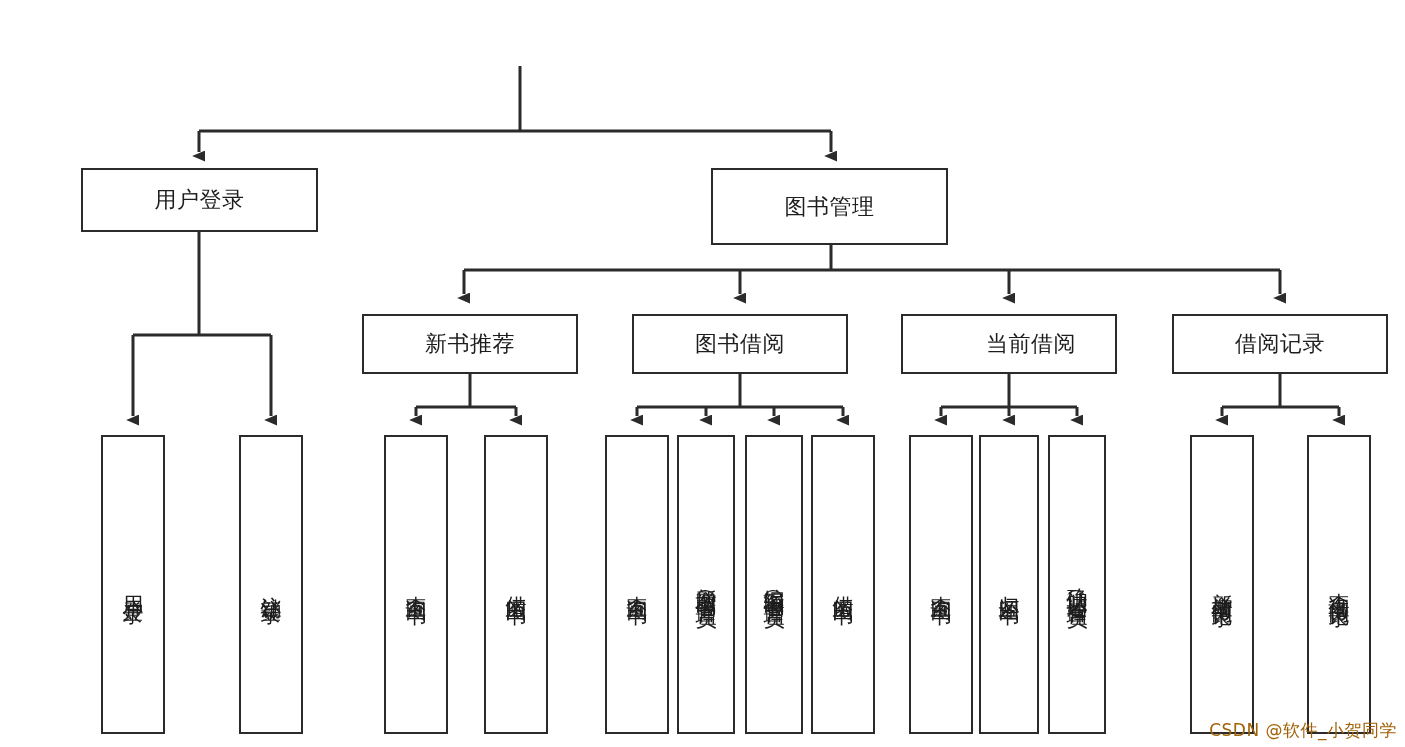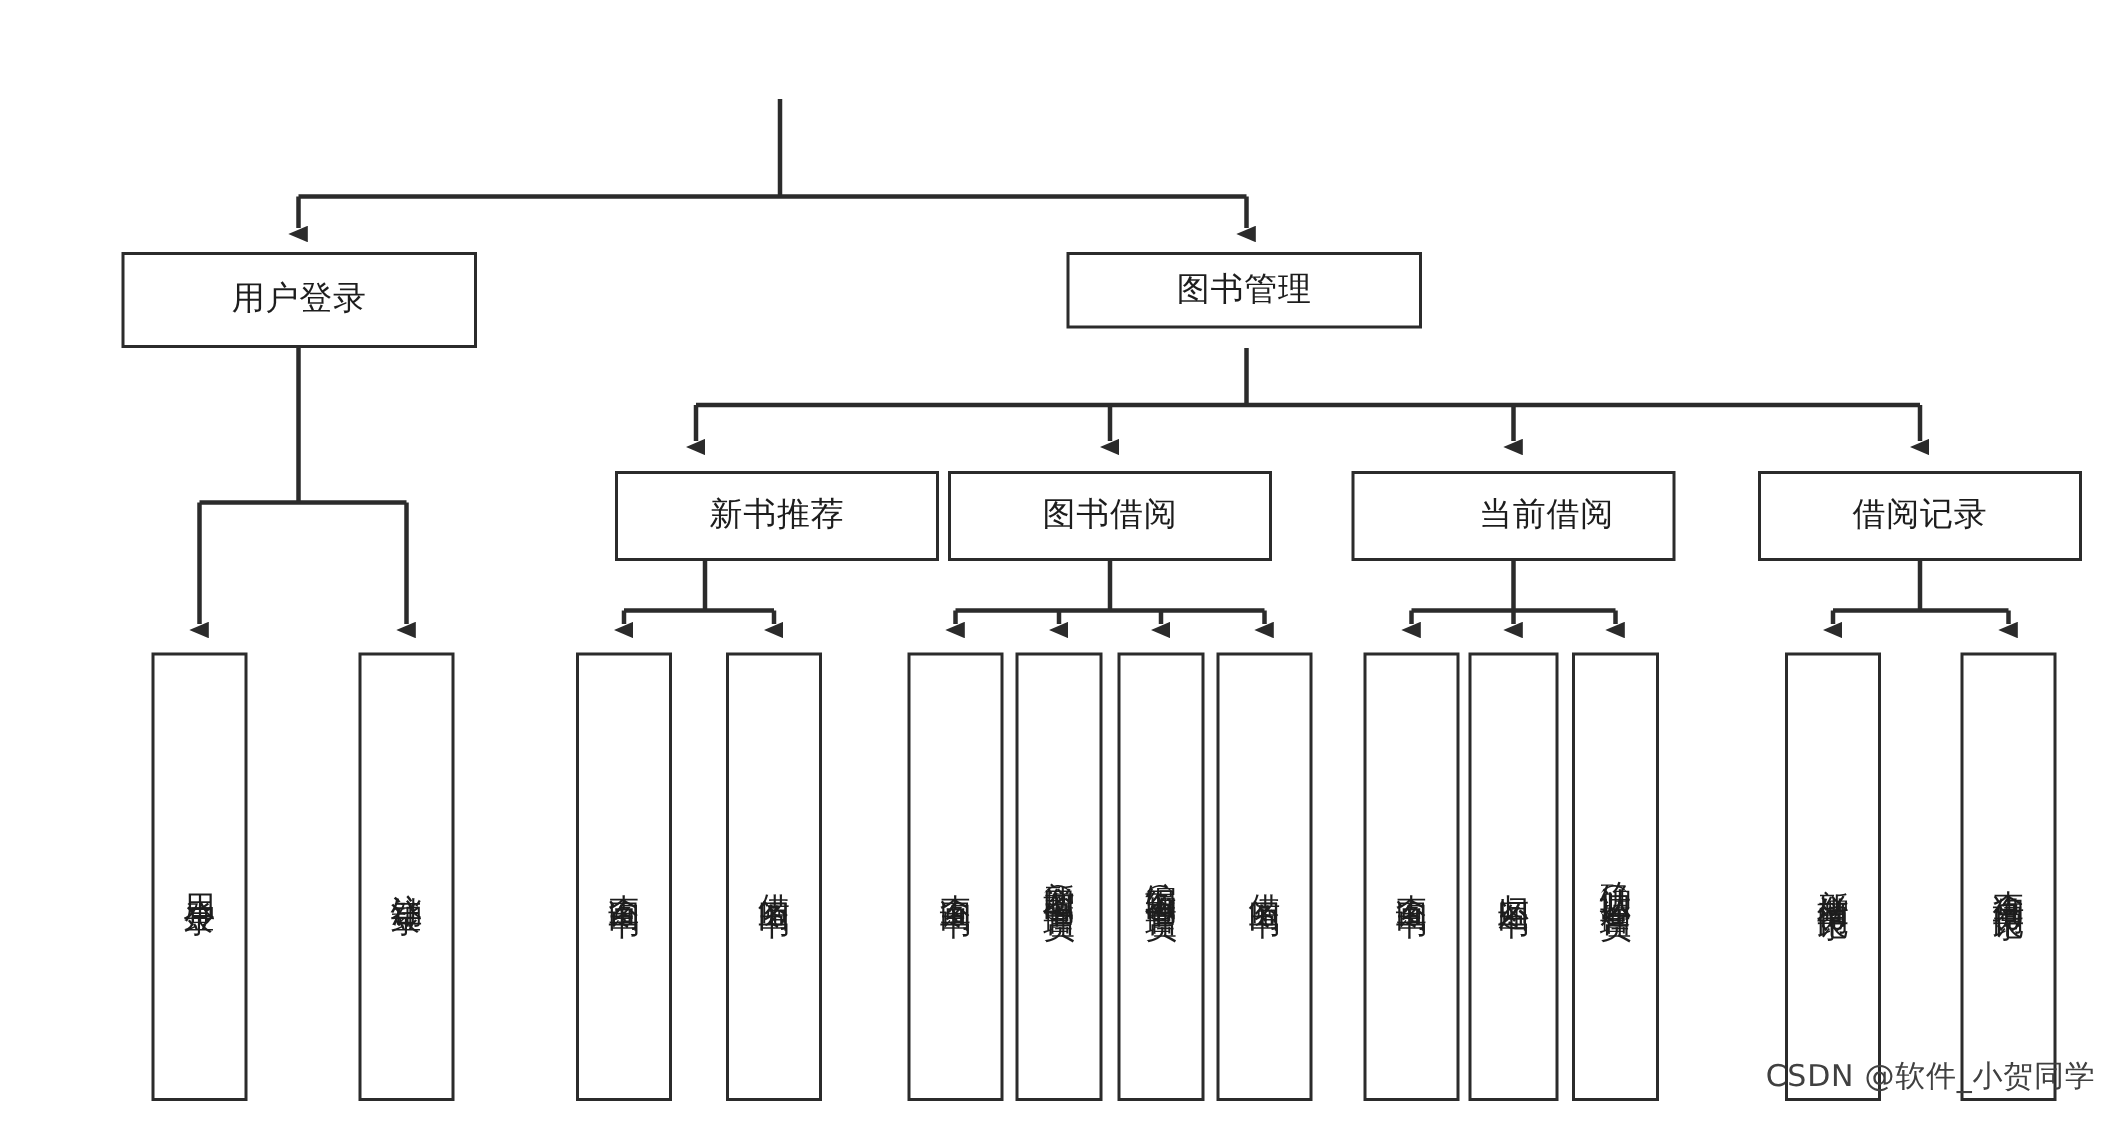--- a/index.html
+++ b/index.html
@@ -59,23 +59,23 @@
     writing-mode: vertical-rl;
     text-orientation: upright;
     -webkit-writing-mode: vertical-rl;
     font-size: 21px;
     line-height: 1.05;
     letter-spacing: 3px;
   }
   #watermark {
     position: absolute;
     right: 8px;
-    bottom: 16px;
-    font-size: 20px;
-    color: #404040;
+    bottom: 5px;
+    font-size: 17px;
+    color: #a16207;
     letter-spacing: 0.5px;
     white-space: nowrap;
     user-select: none;
   }
 </style>
 </head>
 <body>
 
 <div id="canvas">
 
@@ -131,25 +131,25 @@
       <path d="M1222,407 L1222,416" marker-end="url(#arrow)"></path>
       <path d="M1339,407 L1339,416" marker-end="url(#arrow)"></path>
     </g>
   </svg>
 
 
   <div class="node horiz" style="left:81px; top:168px; width:237px; height:64px;">
     <span class="node-label">用户登录</span>
   </div>
 
-  <div class="node horiz" style="left:711px; top:168px; width:237px; height:51px;">
+  <div class="node horiz" style="left:711px; top:168px; width:237px; height:77px;">
     <span class="node-label">图书管理</span>
   </div>
 
-  <div class="node horiz" style="left:362px; top:314px; width:216px; height:60px;margin-left:48px;">
+  <div class="node horiz" style="left:362px; top:314px; width:216px; height:60px;">
     <span class="node-label">新书推荐</span>
   </div>
 
   <div class="node horiz" style="left:632px; top:314px; width:216px; height:60px;">
     <span class="node-label">图书借阅</span>
   </div>
 
   <div class="node horiz" style="left:901px; top:314px; width:216px; height:60px;padding-left:44px;">
     <span class="node-label">当前借阅</span>
   </div>

